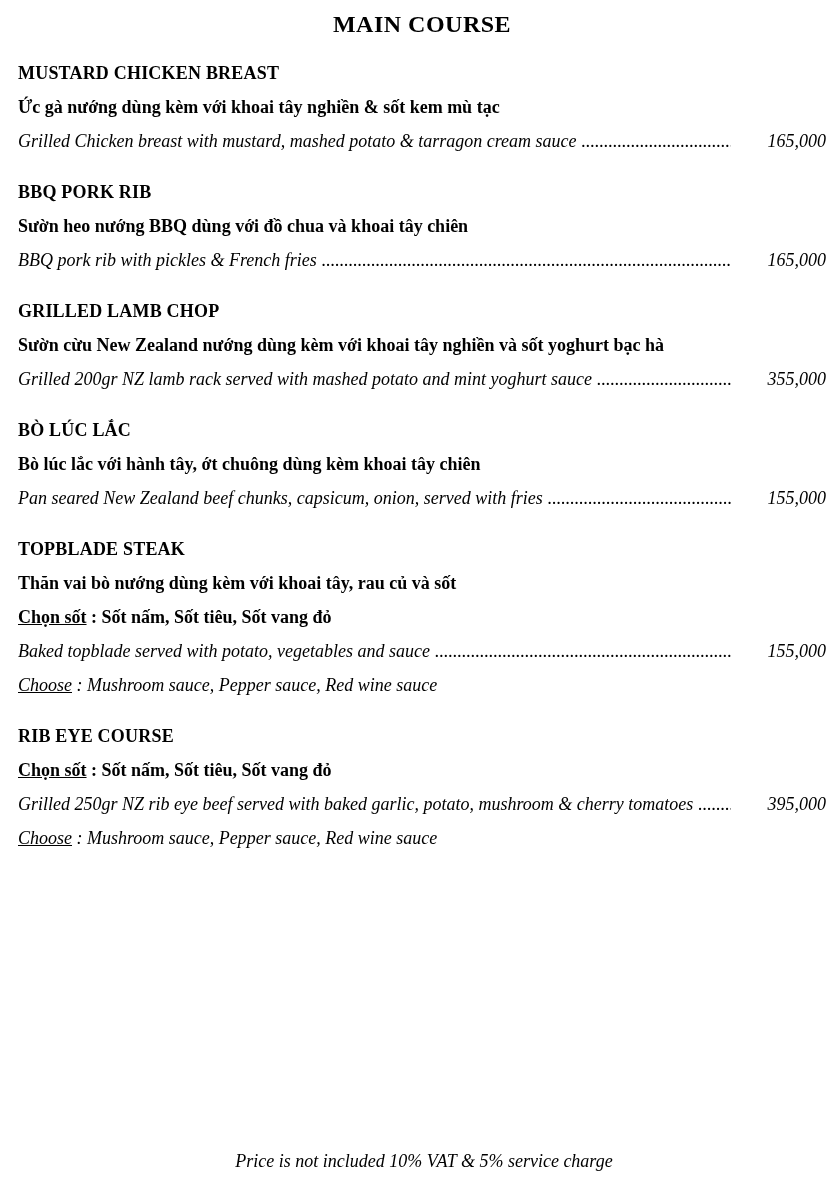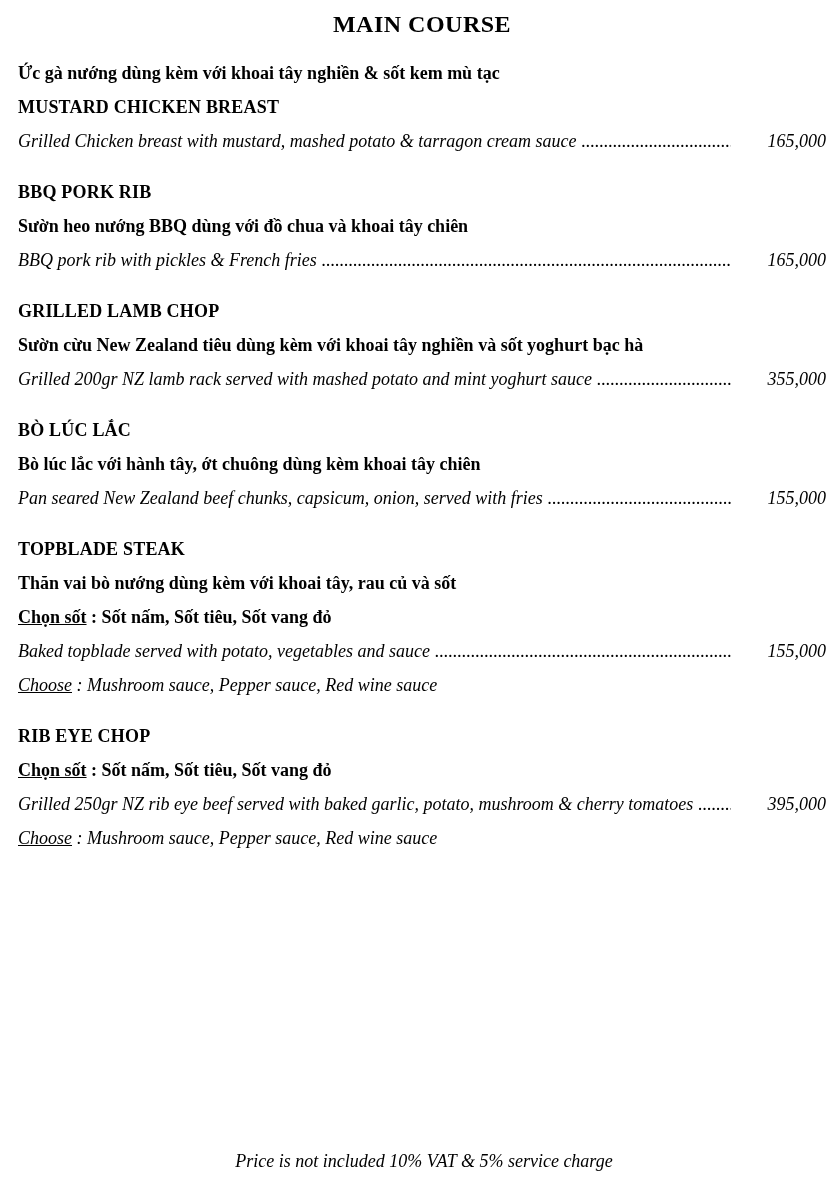--- a/index.html
+++ b/index.html
@@ -60,42 +60,42 @@
   }
 </style>
 </head>
 <body>
 
 <div class="page">
 
   <h1 class="menu-title">MAIN COURSE</h1>
 
   <section class="item">
+    <div class="row name">MUSTARD CHICKEN BREAST</div>
     <div class="row vi">Ức gà nướng dùng kèm với khoai tây nghiền &amp; sốt kem mù tạc</div>
-    <div class="row name">MUSTARD CHICKEN BREAST</div>
     <div class="row en-line">
       <span class="en-desc">Grilled Chicken breast with mustard, mashed potato &amp; tarragon cream sauce</span>
       <span class="dots"></span>
       <span class="price">165,000</span>
     </div>
   </section>
 
   <section class="item">
     <div class="row name">BBQ PORK RIB</div>
     <div class="row vi">Sườn heo nướng BBQ dùng với đồ chua và khoai tây chiên</div>
     <div class="row en-line">
       <span class="en-desc">BBQ pork rib with pickles &amp; French fries</span>
       <span class="dots"></span>
       <span class="price">165,000</span>
     </div>
   </section>
 
   <section class="item">
     <div class="row name">GRILLED LAMB CHOP</div>
-    <div class="row vi">Sườn cừu New Zealand tiêu dùng kèm với khoai tây nghiền và sốt yoghurt bạc hà</div>
+    <div class="row vi">Sườn cừu New Zealand nướng dùng kèm với khoai tây nghiền và sốt yoghurt bạc hà</div>
     <div class="row en-line">
       <span class="en-desc">Grilled 200gr NZ lamb rack served with mashed potato and mint yoghurt sauce</span>
       <span class="dots"></span>
       <span class="price">355,000</span>
     </div>
   </section>
 
   <section class="item">
     <div class="row name">BÒ LÚC LẮC</div>
     <div class="row vi">Bò lúc lắc với hành tây, ớt chuông dùng kèm khoai tây chiên</div>
@@ -113,21 +113,21 @@
     <div class="row en-line">
       <span class="en-desc">Baked topblade served with potato, vegetables and sauce</span>
       <span class="dots"></span>
       <span class="price">155,000</span>
     </div>
     <div class="row choose-en"><span class="choose-label">Choose</span><span> : Mushroom sauce, Pepper sauce, Red wine sauce</span></div>
   </section>
 
 
   <section class="item">
-    <div class="row name">RIB EYE CHOP</div>
+    <div class="row name">RIB EYE COURSE</div>
     <div class="row choose-vi"><span class="choose-label">Chọn sốt</span><span> : Sốt nấm, Sốt tiêu, Sốt vang đỏ</span></div>
     <div class="row en-line">
       <span class="en-desc">Grilled 250gr NZ rib eye beef served with baked garlic, potato, mushroom &amp; cherry tomatoes</span>
       <span class="dots"></span>
       <span class="price">395,000</span>
     </div>
     <div class="row choose-en"><span class="choose-label">Choose</span><span> : Mushroom sauce, Pepper sauce, Red wine sauce</span></div>
   </section>
 
 </div>

